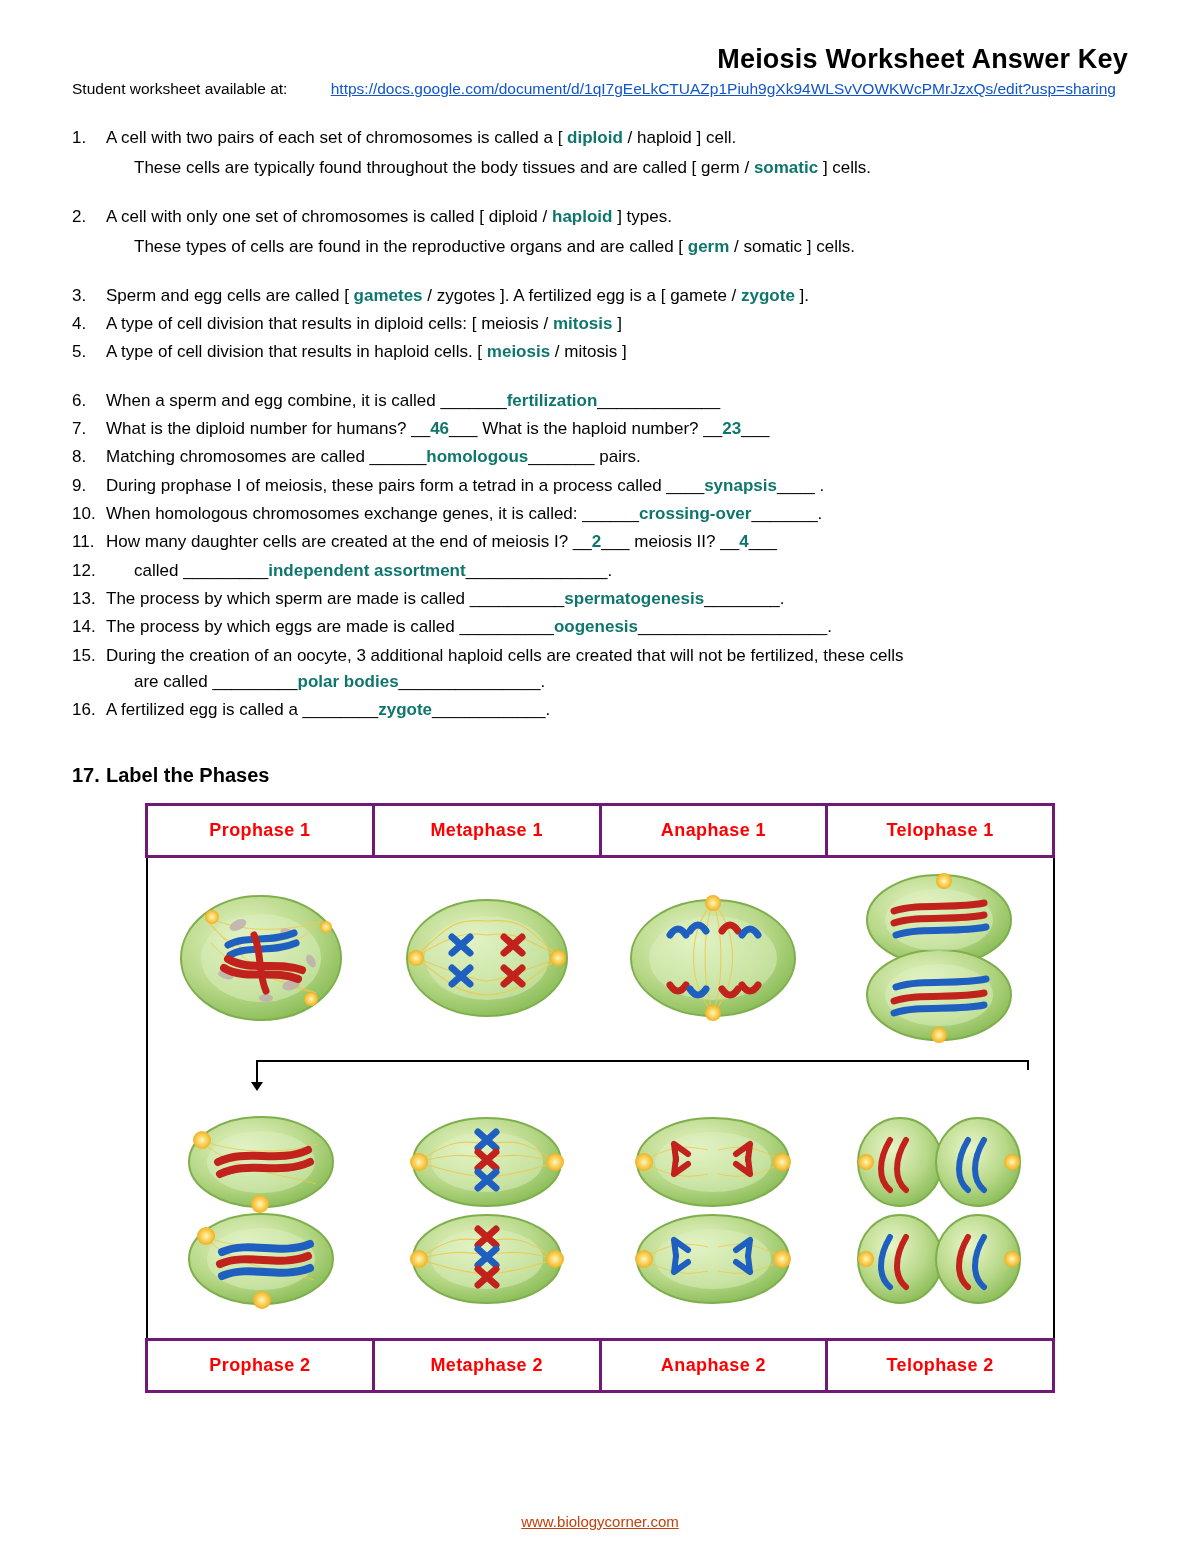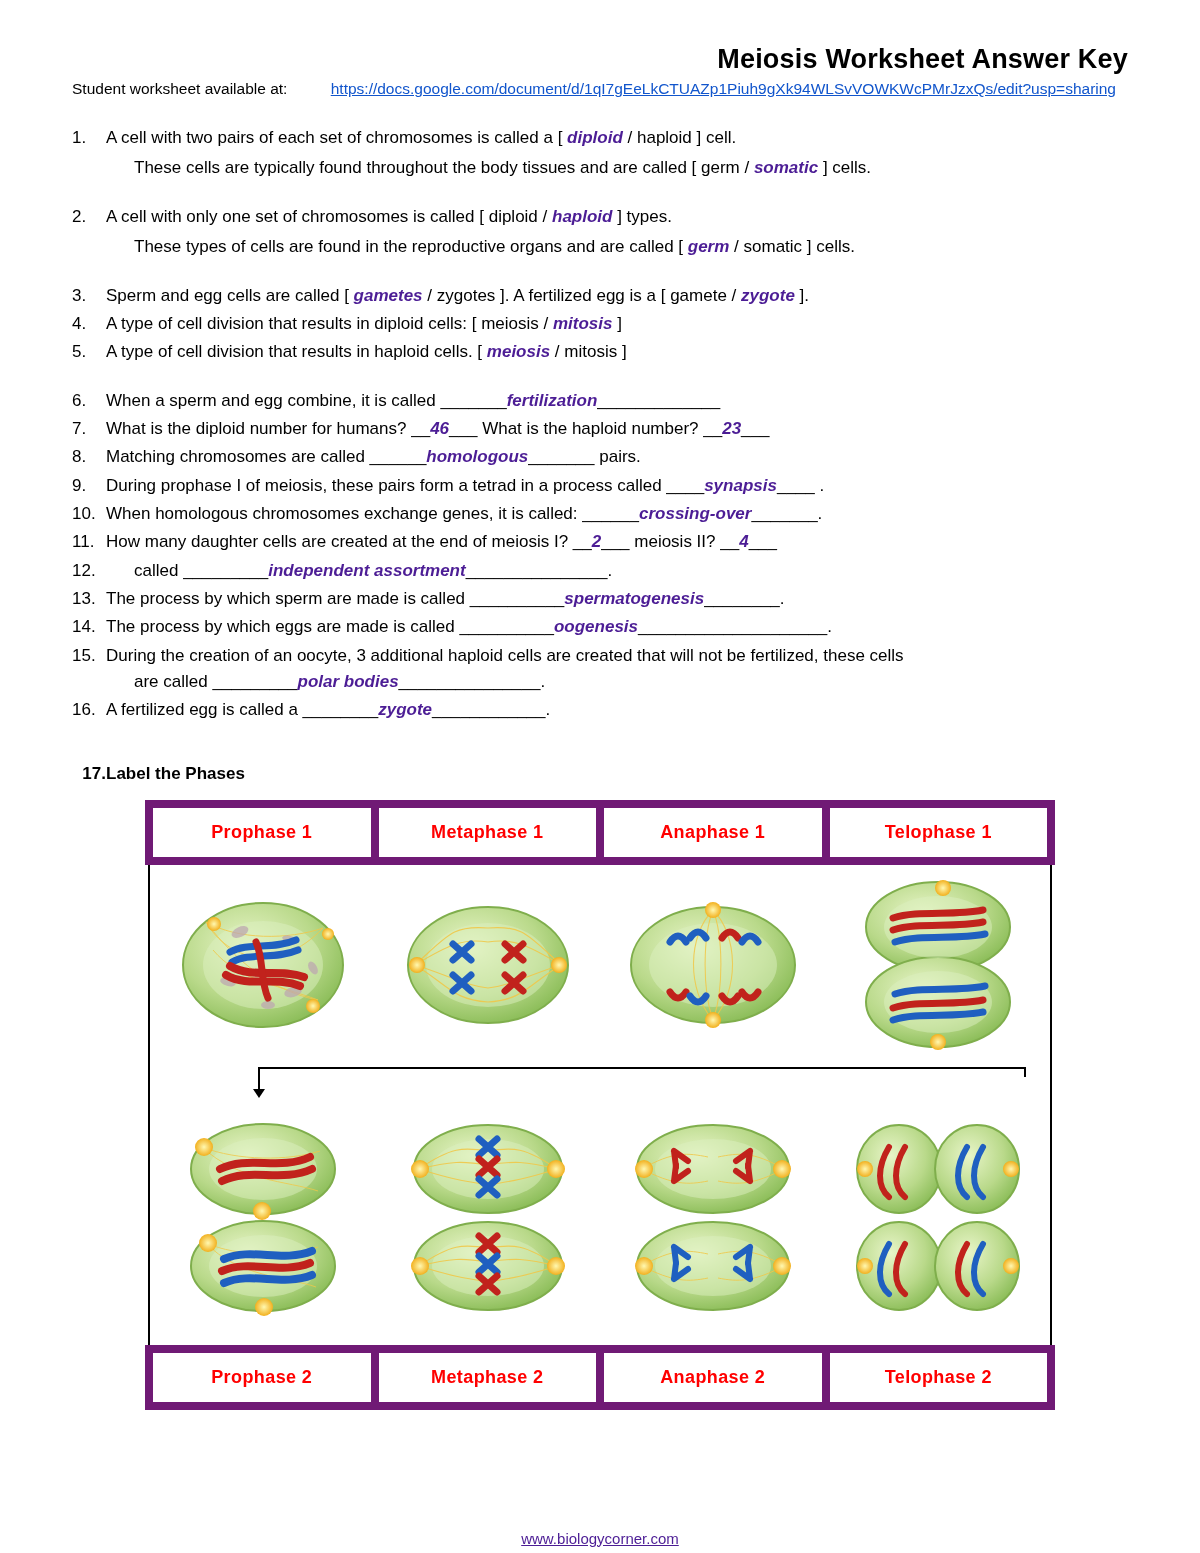--- a/index.html
+++ b/index.html
@@ -57,45 +57,43 @@
   }
   .q .body {
     flex: 1 1 auto;
   }
   .q .sub {
     margin-left: 28px;
   }
   .gap-before { margin-top: 22px; }
   .gap-small { margin-top: 4px; }
   .ans {
-    color: #4c1d95;
+    color: #0f766e;
     font-weight: bold;
-    font-style: italic;
   }
   .section-head {
-    font-size: 17px;
+    font-size: 20px;
     font-weight: bold;
     margin: 40px 0 16px 0;
     display: flex;
-    text-align: right;
   }
   .section-head .num { width: 34px; flex: 0 0 34px; }
   
   .phase-wrap {
     display: flex;
     justify-content: center;
     margin-top: 10px;
   }
   .phase-table {
     border: 2px solid #000;
     border-collapse: collapse;
     width: 910px;
   }
   .phase-table td {
-    border: 8px solid #701a75;
+    border: 3px solid #701a75;
     text-align: center;
     vertical-align: middle;
   }
   .phase-label {
     color: #ff0000;
     font-weight: bold;
     font-size: 18px;
     letter-spacing: 0.4px;
     padding: 14px 4px;
     width: 25%;
@@ -159,21 +157,21 @@
     height: 10px;
     background: #000;
   }
   .footer {
     text-align: center;
     margin-top: 120px;
     padding-bottom: 40px;
     font-size: 15px;
   }
   .footer a {
-    color: #4c1d95;
+    color: #c2410c;
     text-decoration: underline;
   }
   svg { display: block; }
 </style>
 </head>
 <body>
 
 <div class="page">
   <div class="content">
 

